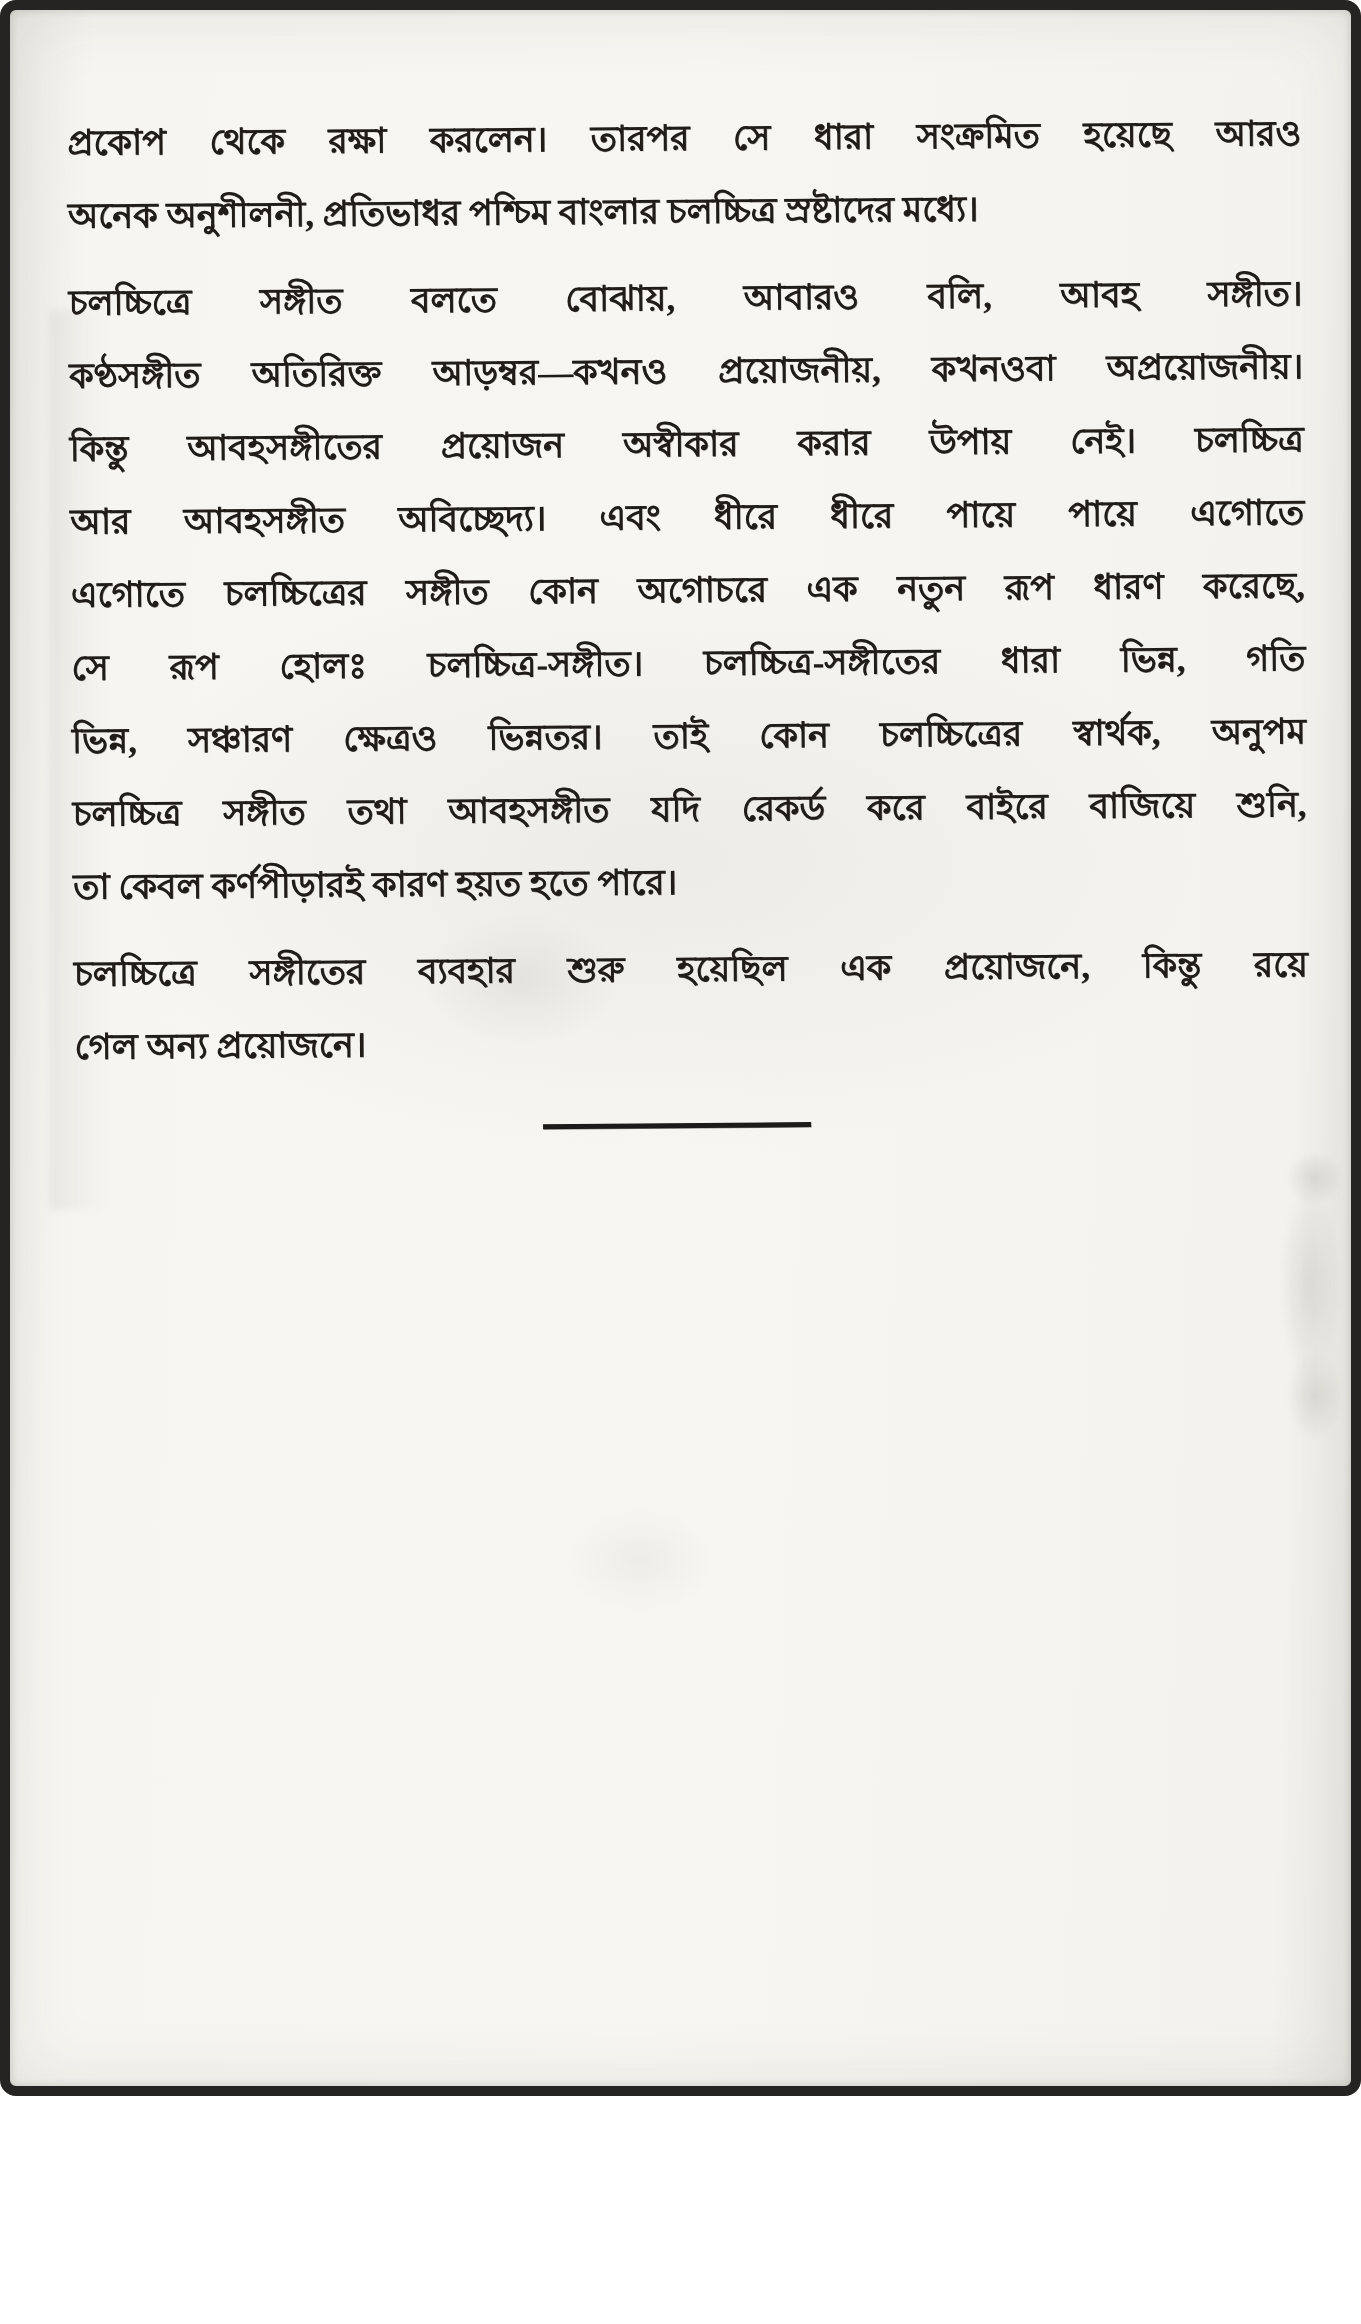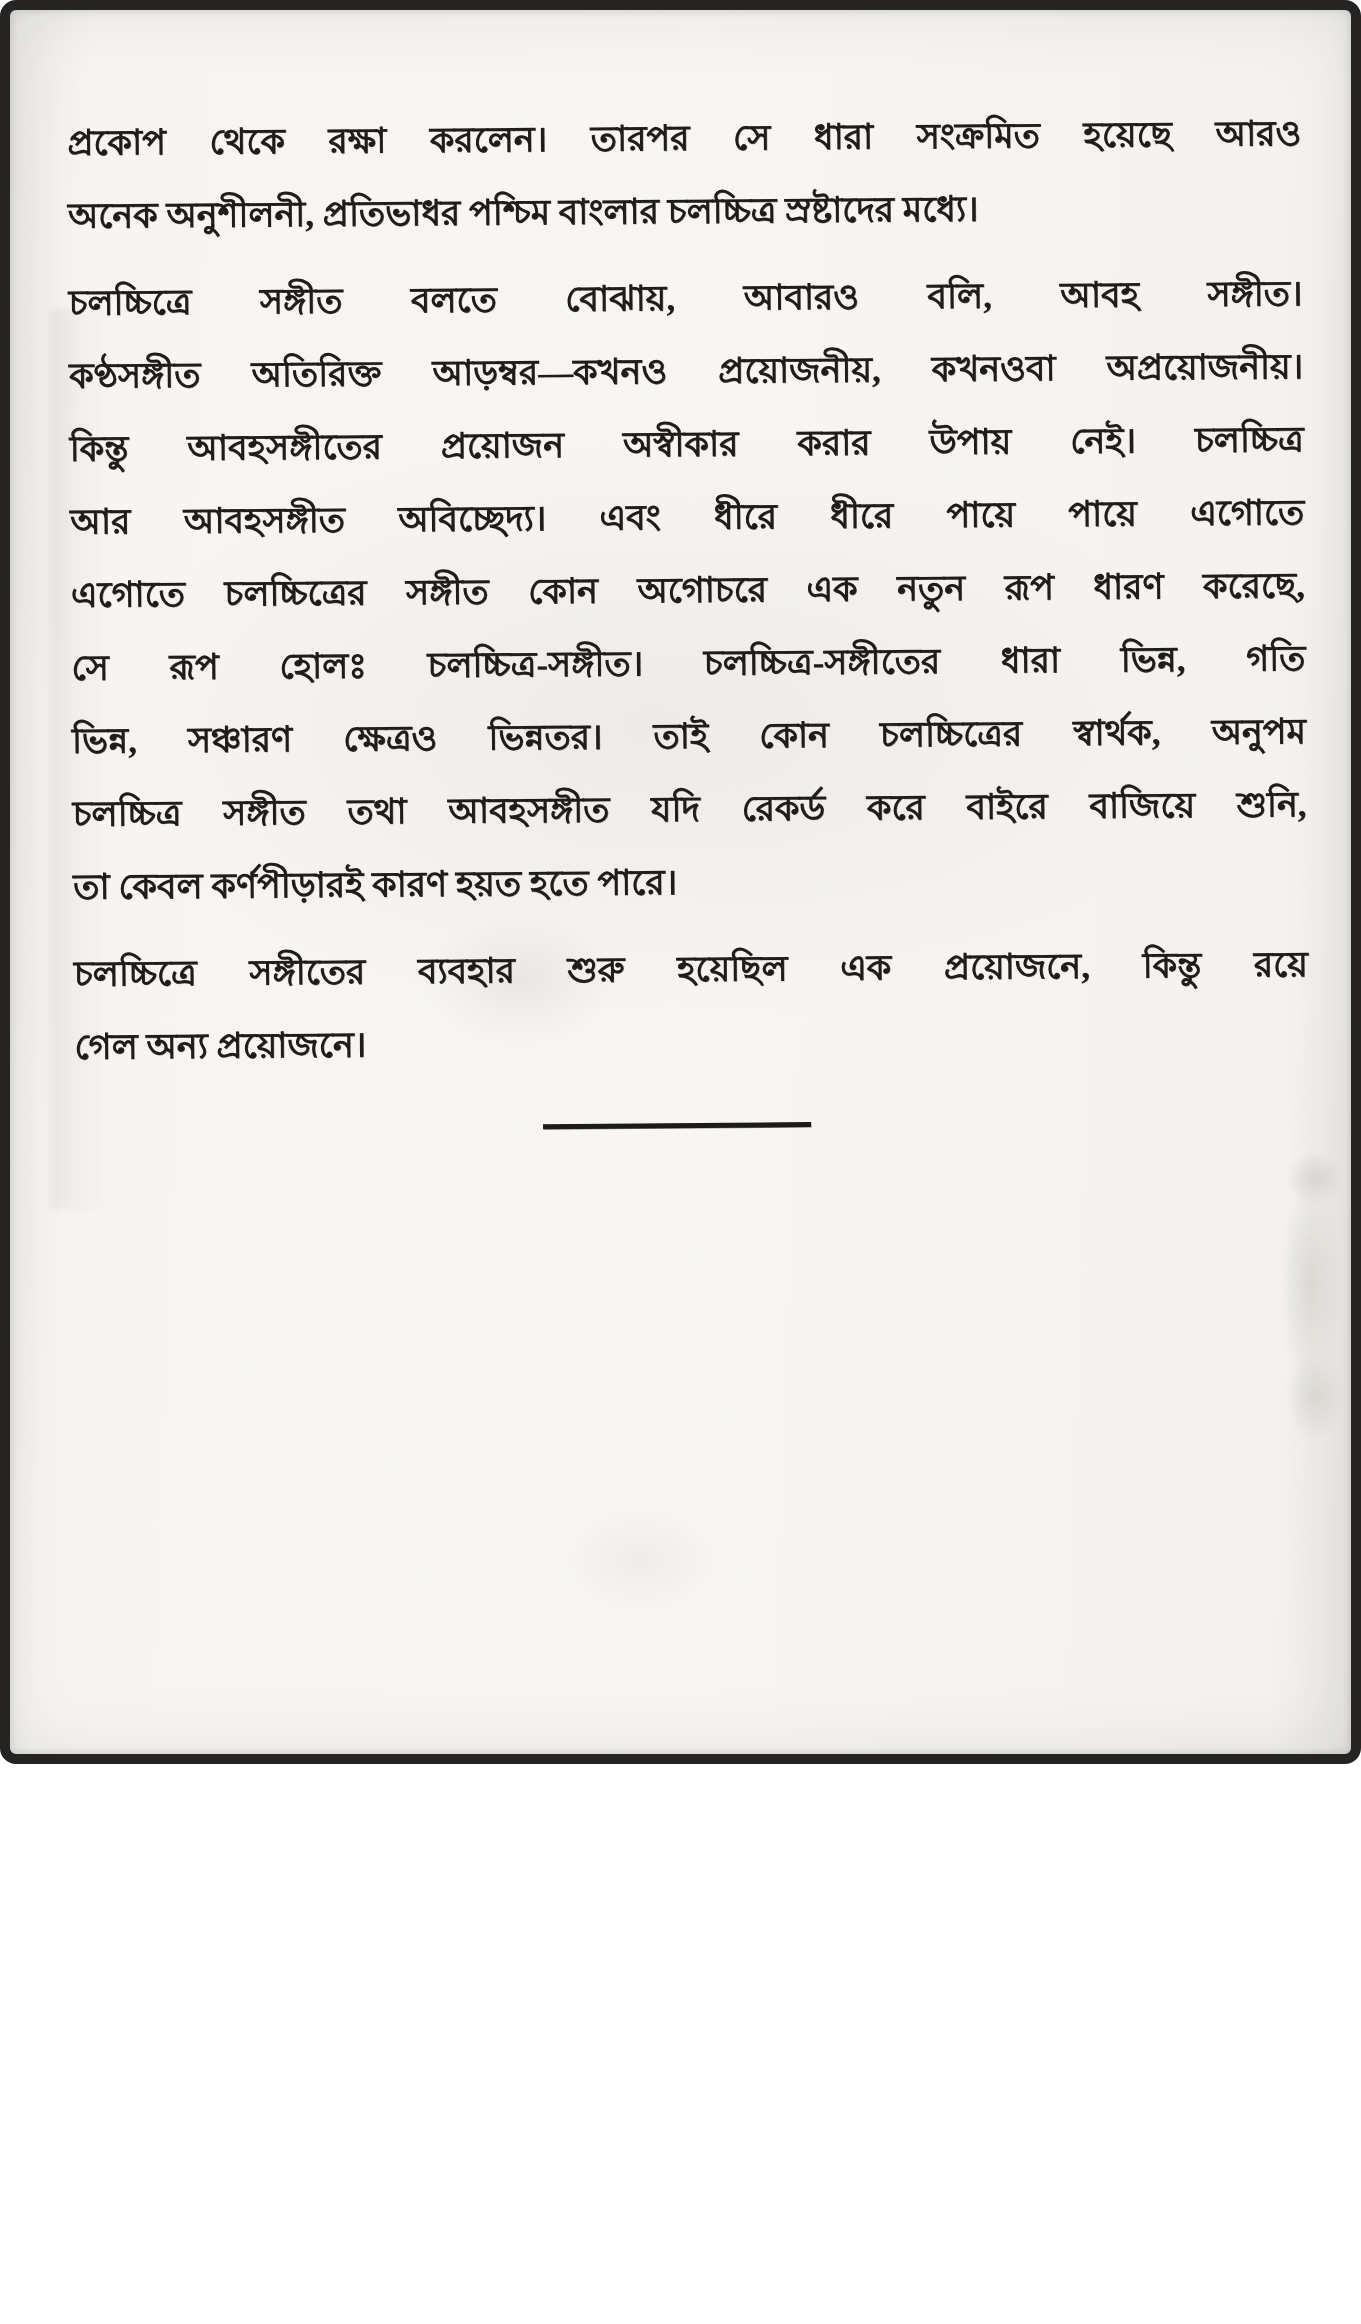--- a/index.html
+++ b/index.html
@@ -4,21 +4,21 @@
 <style>
   html, body {
     margin: 0;
     padding: 0;
     background: #ffffff;
     font-family: "Liberation Serif", "DejaVu Serif", serif;
   }
   .scan-frame {
     position: relative;
     width: 1361px;
-    height: 1764px;
+    height: 2096px;
     box-sizing: border-box;
     border: 10px solid #262422;
     border-radius: 16px;
     overflow: hidden;
     background:
       radial-gradient(ellipse 900px 500px at 48% 41%, rgba(190,186,178,0.18), rgba(0,0,0,0) 60%),
       linear-gradient(92deg, #eceae5 0%, #f6f5f1 6%, #f7f6f2 50%, #f3f2ee 94%, #e9e7e2 100%),
       #f6f5f1;
     box-shadow:
       inset 0 0 70px rgba(60,55,48,0.10),

